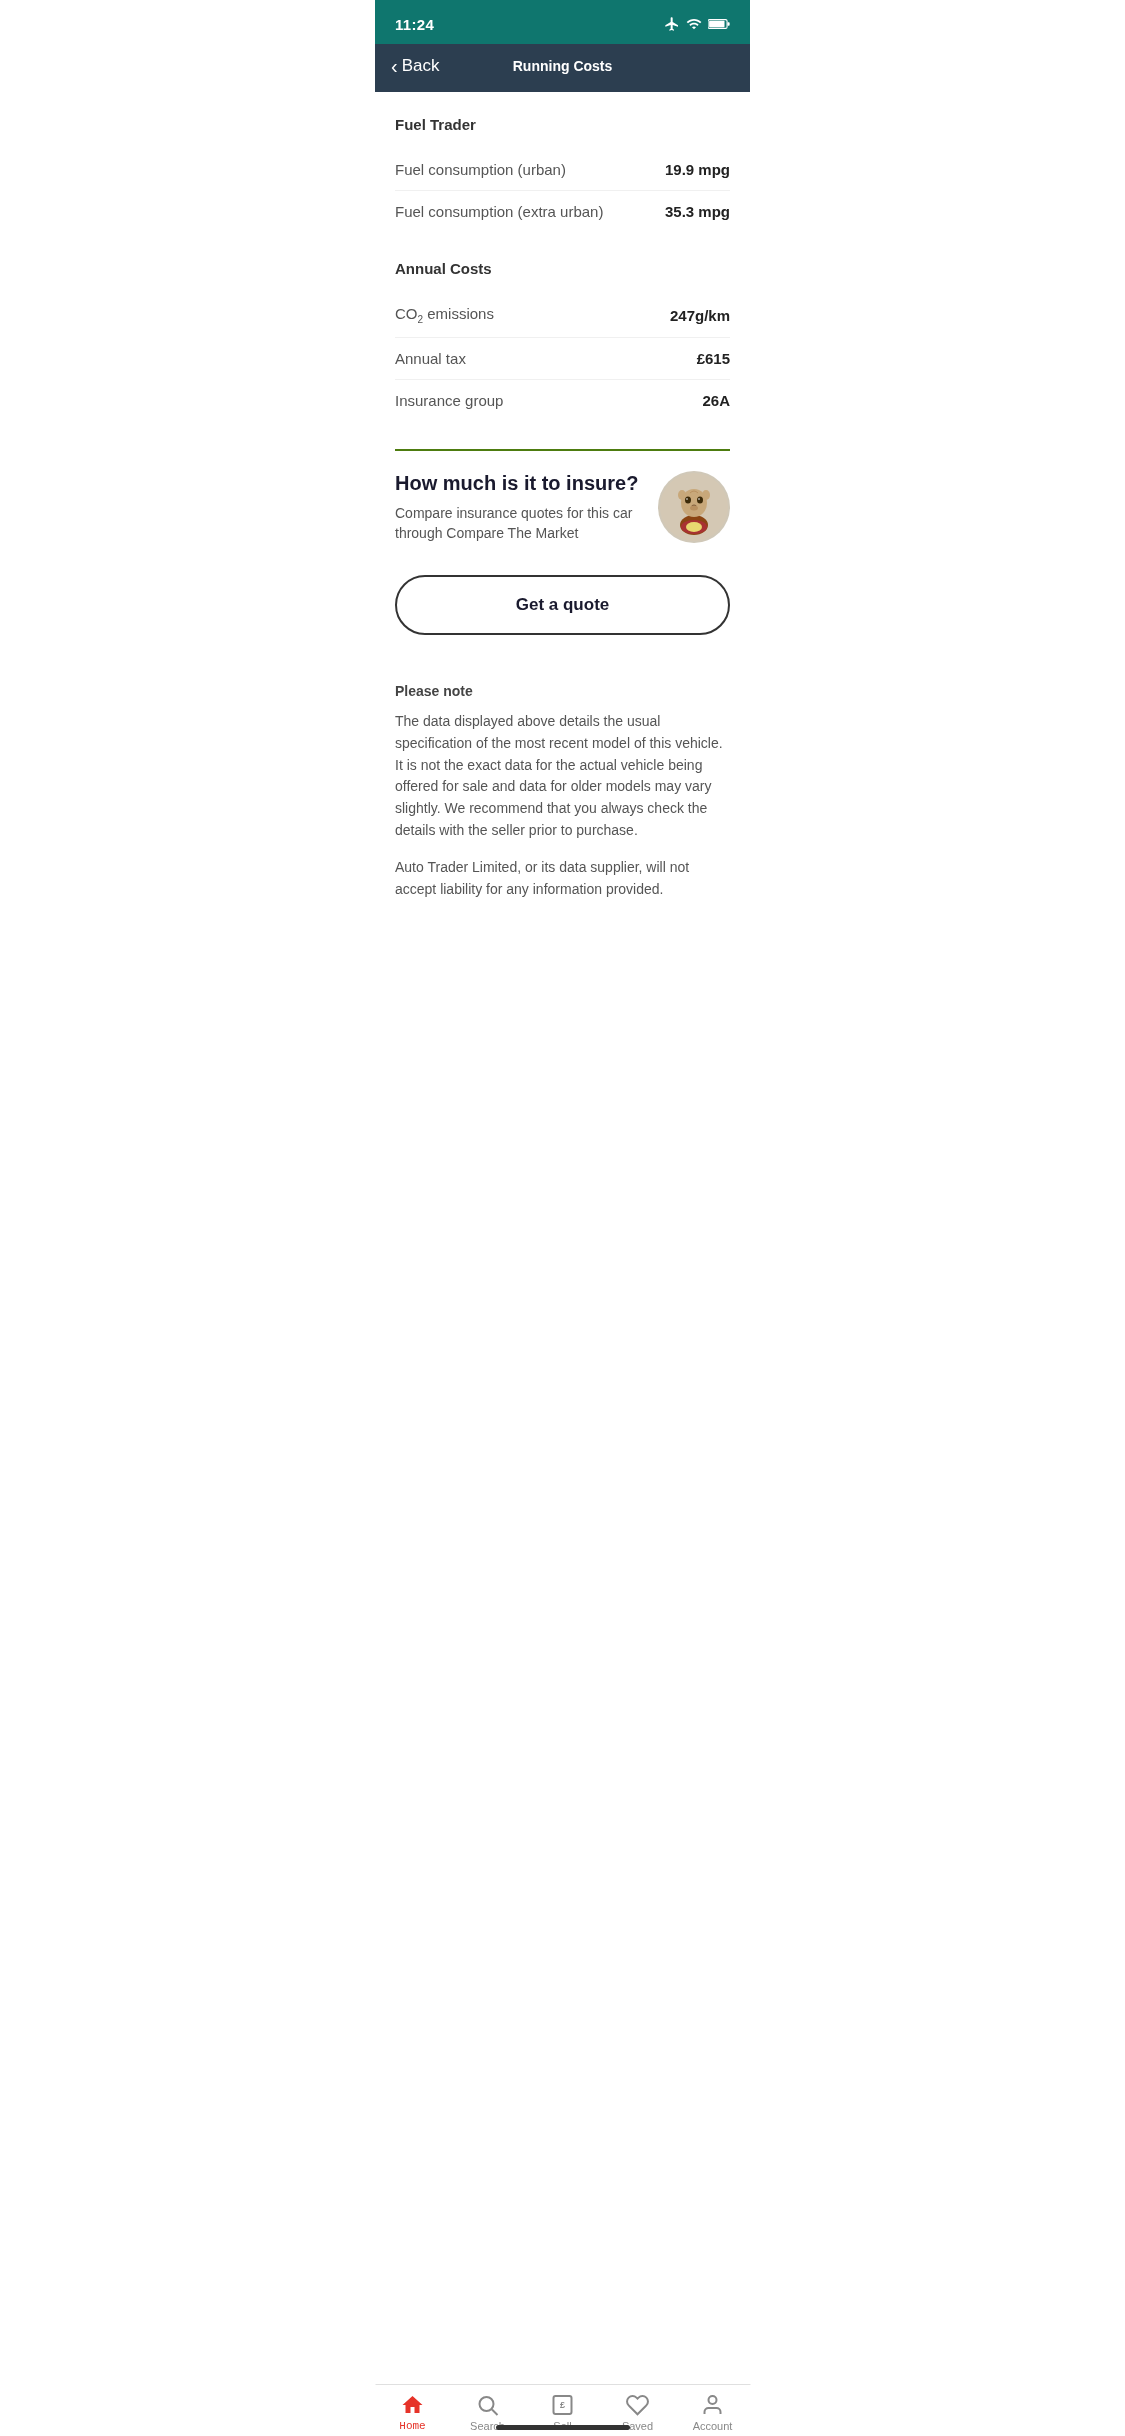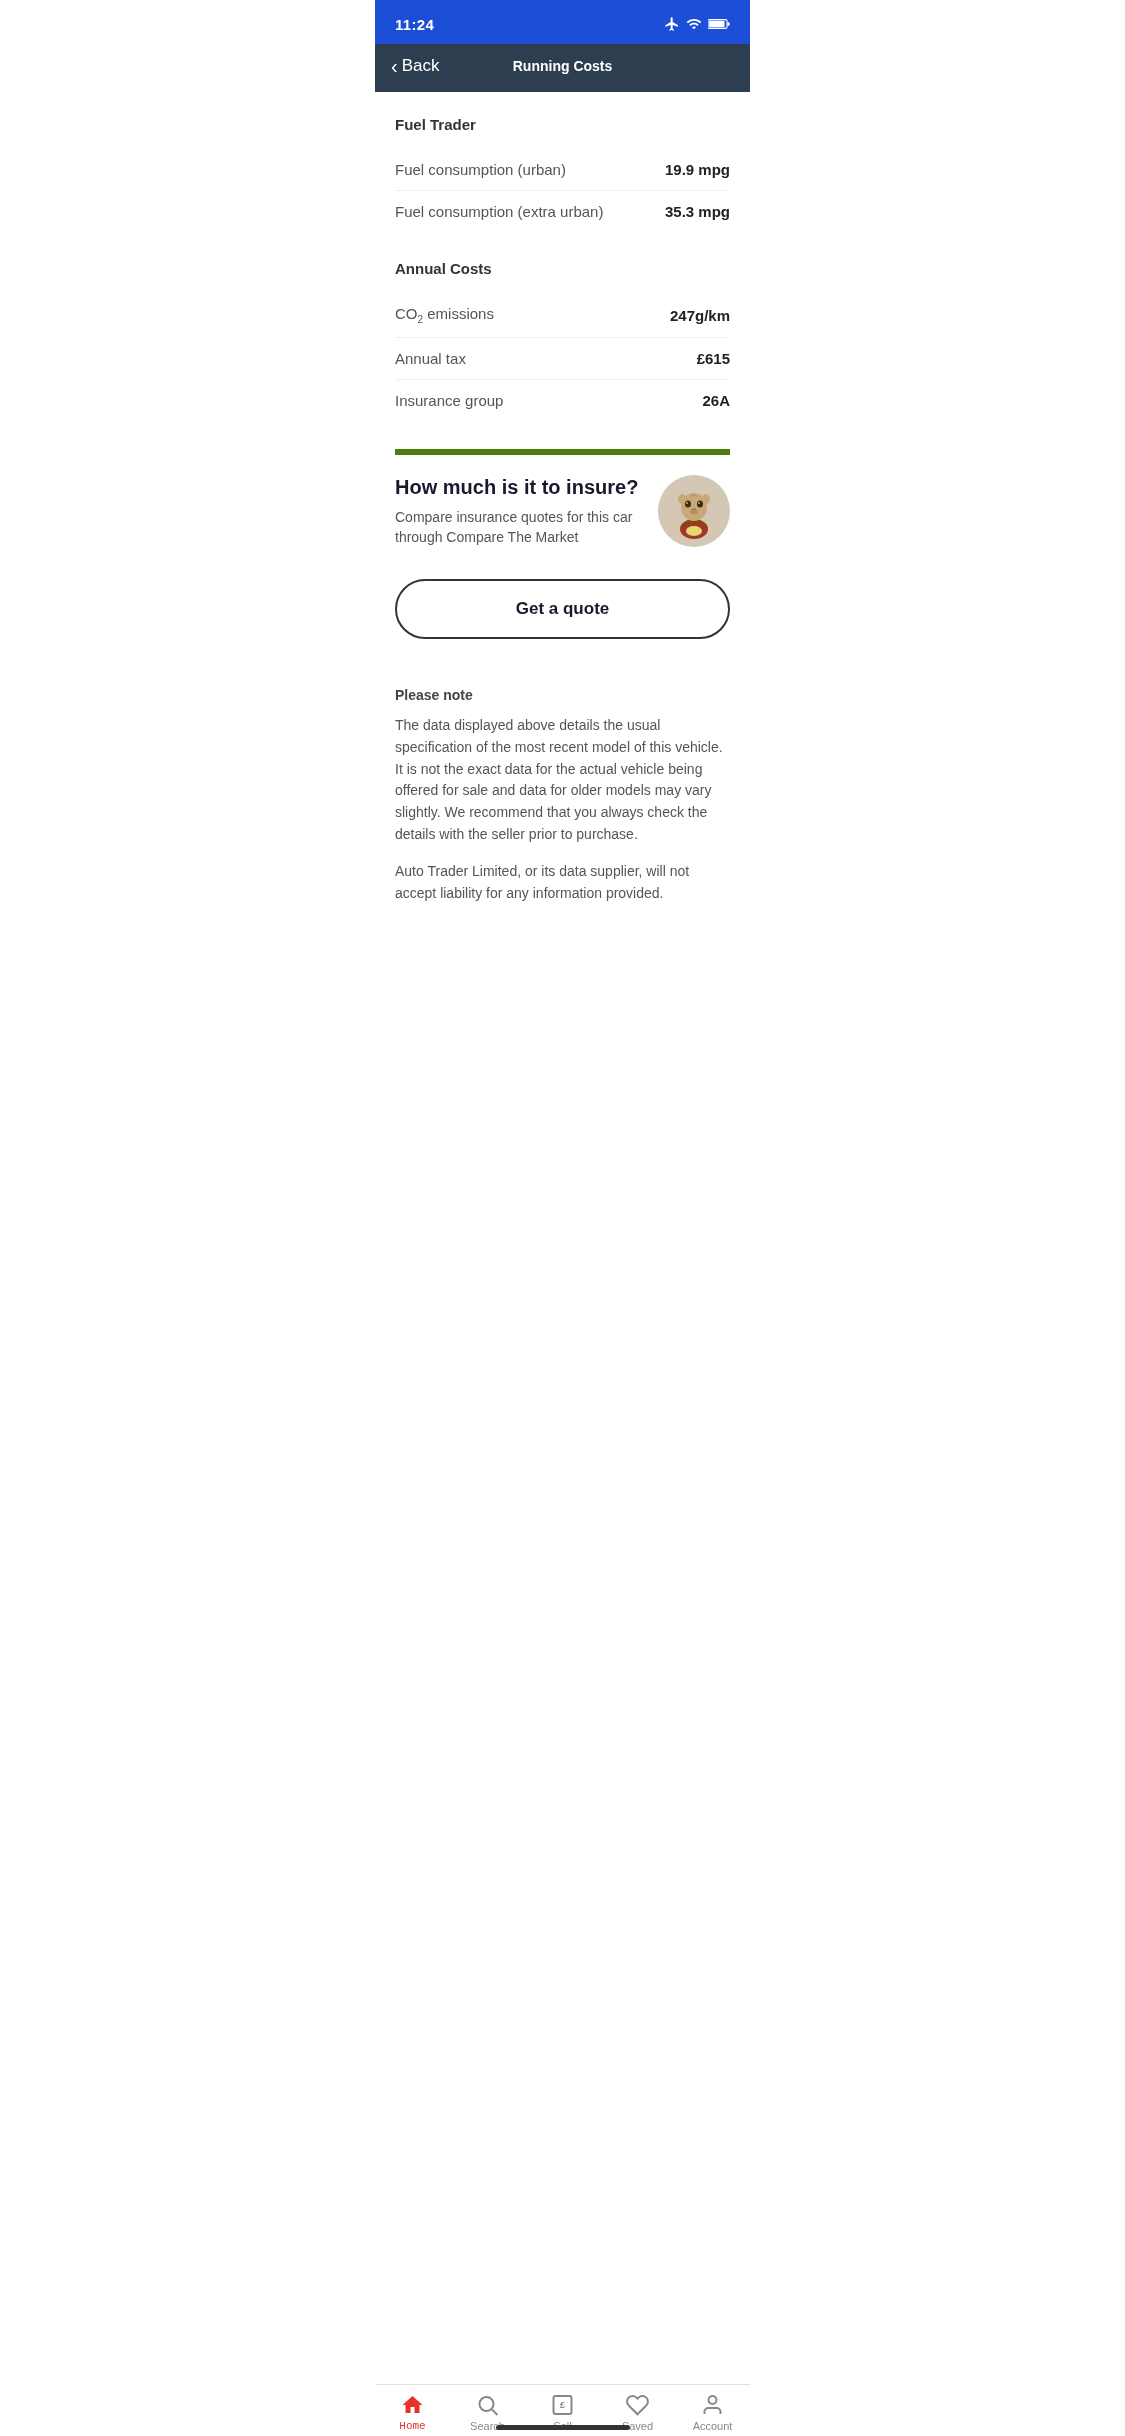--- a/index.html
+++ b/index.html
@@ -10,21 +10,21 @@
       background: #ffffff;
       width: 375px;
       min-height: 812px;
       margin: 0 auto;
       position: relative;
       overflow-x: hidden;
     }
 
     
     .status-bar {
-      background: #1d4ed8;
+      background: #0f766e;
       color: white;
       display: flex;
       justify-content: space-between;
       align-items: center;
       padding: 14px 20px 10px;
       height: 44px;
     }
 
     .status-time {
       font-size: 15px;
@@ -117,21 +117,21 @@
     .section-block {
       margin-bottom: 28px;
     }
 
     
     .insurance-block {
       display: flex;
       justify-content: space-between;
       align-items: center;
       padding: 20px 0 24px;
-      border-top: 6px solid #4d7c0f;
+      border-top: 2px solid #4d7c0f;
       margin-top: 8px;
     }
 
     .insurance-text-block {
       flex: 1;
       padding-right: 16px;
     }
 
     .insurance-title {
       font-size: 20px;

